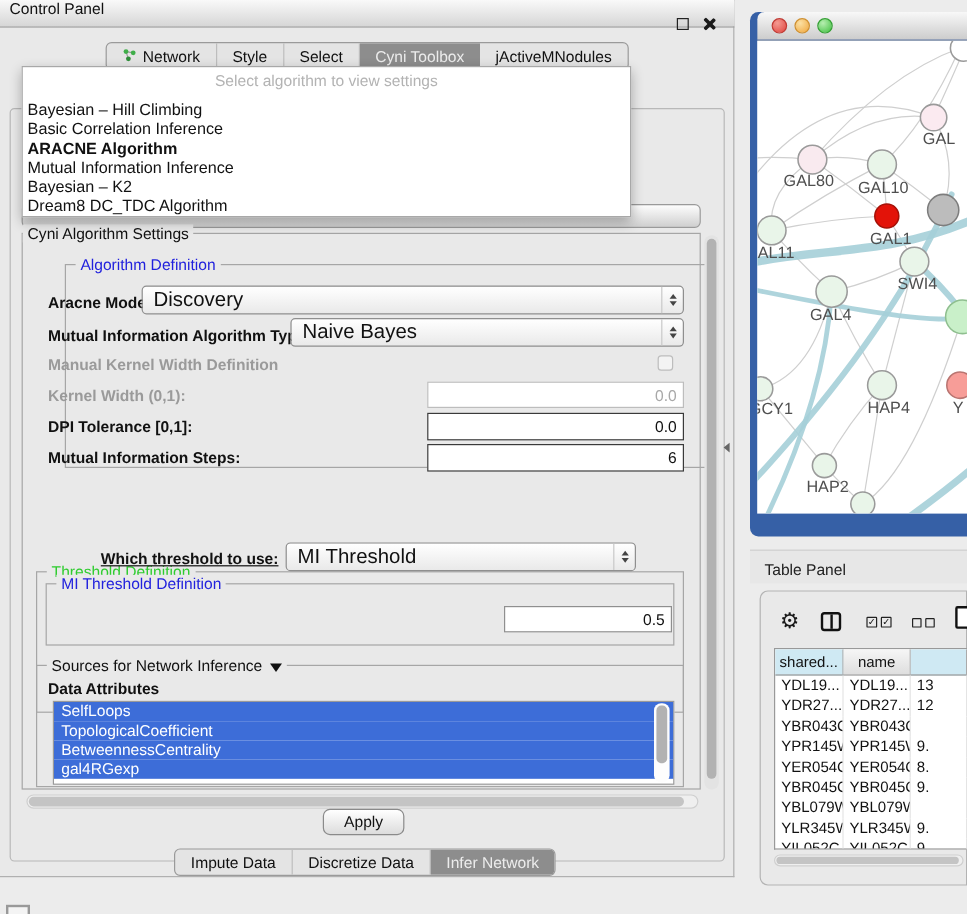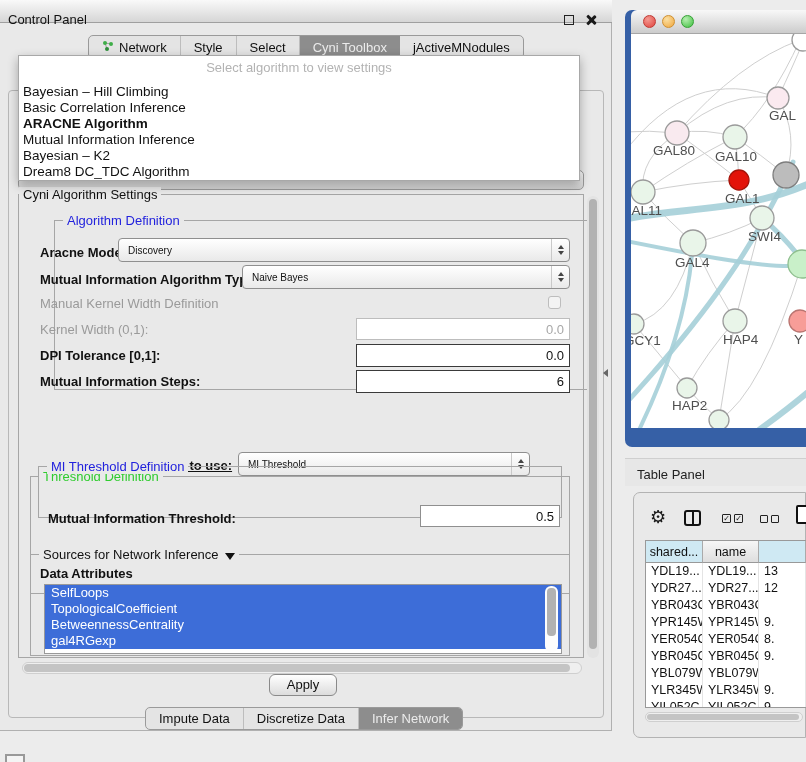--- a/index.html
+++ b/index.html
@@ -3,60 +3,60 @@
 <meta charset="utf-8">
 <style>
   html,body{margin:0;padding:0;background:#ececec;}
   *{box-sizing:border-box;font-family:"Liberation Sans",sans-serif;}
   .stage{position:relative;width:806px;height:762px;background:#ececec;overflow:hidden;}
   .abs{position:absolute;}
 
   
   .cp-window{left:0;top:8;width:612px;height:731px;background:#e9e9e9;border:1px solid #b0b0b0;border-left:none;}
   .cp-titlebar{left:0;top:8;width:612px;height:23px;background:linear-gradient(#f9f9f9,#d6d6d6);border-bottom:1px solid #9f9f9f;}
-  .cp-title{left:8px;top:12px;font-size:13px;color:#111;text-align:right;}
+  .cp-title{left:8px;top:0;font-size:13px;color:#111;text-align:right;}
   .float-icon{left:564px;top:15px;width:10px;height:10px;border:1.5px solid #222;background:transparent;cursor:pointer;}
   .close-icon{left:585px;top:14px;width:12px;height:12px;cursor:pointer;}
   .close-icon:before,.close-icon:after{content:"";position:absolute;left:5px;top:0px;width:2.5px;height:12px;background:#1a1a1a;border-radius:1px;}
   .close-icon:before{transform:rotate(45deg);}
   .close-icon:after{transform:rotate(-45deg);}
   .top-tick{left:11px;top:0;width:2px;height:6px;background:#9a9a9a;}
 
   
   .tab-bar{top:35px;left:88px;height:24px;display:flex;border:1px solid #9a9a9a;border-radius:5px;background:#e4e4e4;overflow:hidden;}
   .tab{padding:0 13px;line-height:23px;font-size:13px;color:#111;border-right:1px solid #bdbdbd;display:flex;align-items:center;gap:5px;cursor:pointer;white-space:nowrap;}
   .tab:last-child{border-right:none;}
   .tab.active{background:#8d8d8d;color:#ececec;border-right:none;}
   .net-tab-icon{width:12px;height:12px;display:inline-block;}
 
   .outer-panel{left:8px;top:90px;width:596px;height:628px;border:1px solid #b8b8b8;border-radius:4px;background:#e9e9e9;}
 
   
   .combo-strip{left:18px;top:170px;width:566px;height:20px;border:1px solid #9a9a9a;border-radius:5px;background:linear-gradient(#fdfdfd,#cfcfcf);}
 
   
-  .popup{left:18px;top:55px;width:562px;height:126px;background:#fff;border:1px solid #a8a8a8;box-shadow:0 4px 10px rgba(0,0,0,0.30);z-index:50;}
+  .popup{left:18px;top:55px;width:508px;height:126px;background:#fff;border:1px solid #a8a8a8;box-shadow:0 4px 10px rgba(0,0,0,0.30);z-index:50;}
   .popup-prompt{width:100%;top:4px;text-align:center;font-size:13px;color:#b3b3b3;}
   .popup-list{left:2px;top:28px;width:556px;}
   .popup-item{font-size:13.5px;color:#111;line-height:16px;padding-left:2px;cursor:pointer;white-space:nowrap;}
   .popup-item.bold{font-weight:bold;}
 
   
   .fs{border:1px solid #a6a6a6;background:transparent;}
   .fs-legend{position:absolute;top:-8px;background:#e9e9e9;padding:0 4px;font-size:13px;white-space:nowrap;}
   .leg-black{color:#111;}
   .leg-blue{color:#2222dd;}
   .leg-green{color:#2fcc2f;}
 
   .lbl{font-size:13px;color:#111;white-space:nowrap;}
   .lbl.b{font-weight:bold;}
-  .lbl.dis{color:#9a9a9a;font-weight:normal;}
+  .lbl.dis{color:#9a9a9a;font-weight:bold;}
 
   .combo{background:linear-gradient(#ffffff,#e9e9e9);border:1px solid #8f8f8f;border-radius:4px;display:flex;align-items:center;cursor:pointer;}
-  .combo .val{flex:1;font-size:10px;color:#111;padding-left:9px;}
+  .combo .val{flex:1;font-size:17px;color:#111;padding-left:9px;}
   .combo .spin{width:18px;height:100%;display:flex;flex-direction:column;align-items:center;justify-content:center;gap:2px;border-left:1px solid #c9c9c9;}
   .tri-up{width:0;height:0;border-left:3.5px solid transparent;border-right:3.5px solid transparent;border-bottom:4.5px solid #444;}
   .tri-down{width:0;height:0;border-left:3.5px solid transparent;border-right:3.5px solid transparent;border-top:4.5px solid #444;}
 
   .txt{font-size:13px;text-align:right;padding:0 5px;background:#fff;}
   .txt.strong{border:1.5px solid #3a3a3a;color:#111;}
   .txt.weak{border:1px solid #bdbdbd;color:#a8a8a8;}
   .txt.norm{border:1px solid #8f8f8f;color:#111;}
 
   .chk{width:13px;height:13px;border:1px solid #bdbdbd;border-radius:3px;background:#f3f3f3;cursor:pointer;}
@@ -184,24 +184,23 @@
     <span class="fs-legend leg-green" style="left:8px;">Threshold Definition</span>
   </div>
   <div class="abs lbl b" style="left:84px;top:458px;text-decoration:underline;">Which threshold to use:</div>
   <div class="abs combo" style="left:238px;top:452px;width:292px;height:24px;">
     <span class="val">MI Threshold</span>
     <span class="spin">
         <span class="tri-up"></span>
         <span class="tri-down"></span>
       </span>
   </div>
-  <div class="abs fs" style="left:38px;top:466px;width:524px;height:52px;">
+  <div class="abs fs" style="left:38px;top:486px;width:524px;height:52px;">
     <span class="fs-legend leg-blue" style="left:8px;">MI Threshold Definition</span>
   </div>
-  <div class="abs lbl b" style="left:48px;top:511px;">Mutual Information Threshold:</div>
   <input class="abs txt norm" style="left: 420px; top: 505px; width: 140px; height: 22px;" value="0.5">
 
   <div class="abs fs" style="left:30px;top:554px;width:540px;height:102px;">
     <span class="fs-legend leg-black" style="left:8px;"><span>Sources for Network Inference</span><span class="tri-down-b"></span></span>
   </div>
   <div class="abs lbl b" style="left:40px;top:566px;">Data Attributes</div>
   <div class="abs attr-list" style="left:44px;top:584px;width:518px;height:70px;">
       <div class="attr-item">SelfLoops</div>
       <div class="attr-item">TopologicalCoefficient</div>
       <div class="attr-item">BetweennessCentrality</div>

